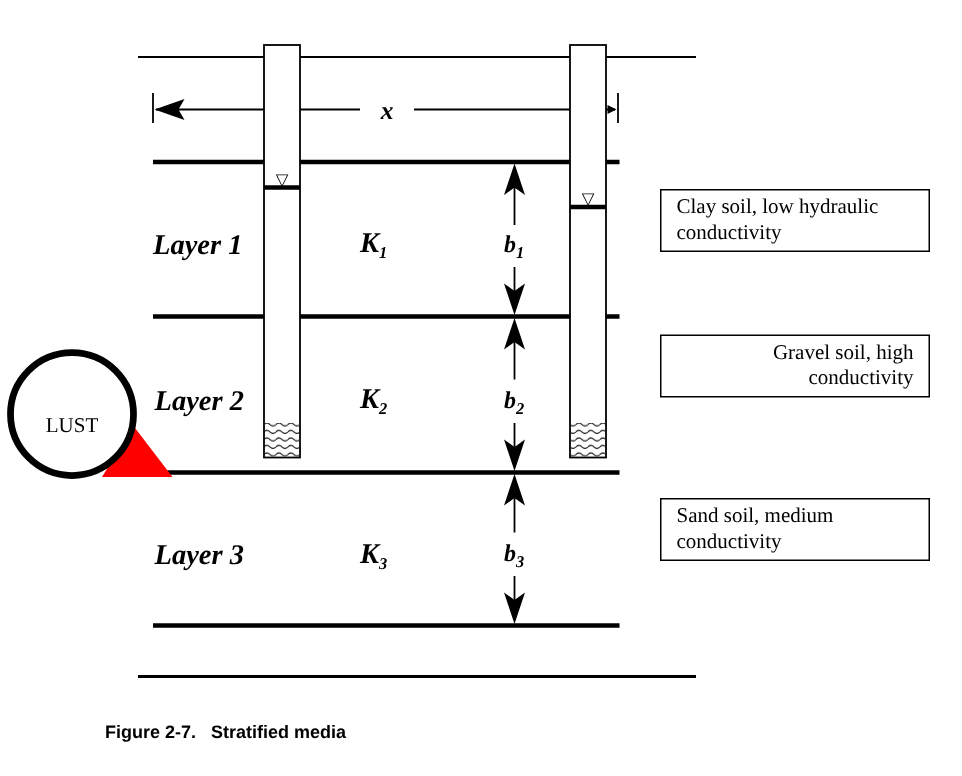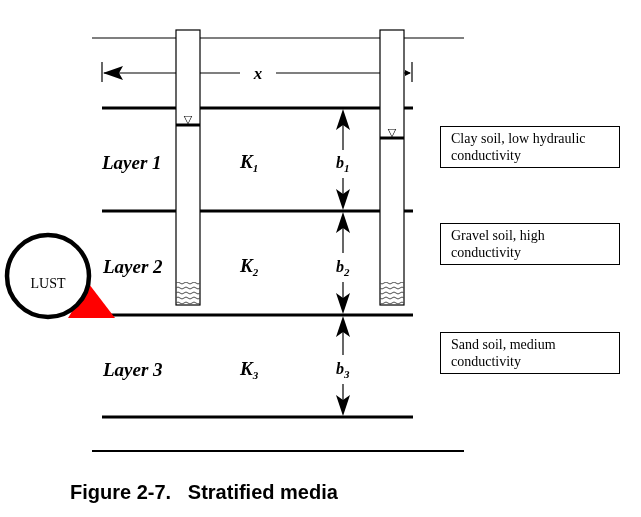--- a/index.html
+++ b/index.html
@@ -12,21 +12,21 @@
   .lbl-x { font-family: "Liberation Serif", serif; font-style: italic; font-weight: bold; font-size: 17px; fill: #000; }
   .lust-text { font-family: "Liberation Serif", serif; font-size: 14px; fill: #000; }
   .note-box {
     position: absolute; width: 180px; height: 42px;
     border: 1px solid #000; background: #fff; box-sizing: border-box;
     font-family: "Liberation Serif", serif; font-size: 14px; line-height: 17px;
     color: #000; padding: 3px 10px;
   }
   #caption {
     position: absolute; left: 70px; top: 481px;
-    font-family: "Liberation Sans", sans-serif; font-weight: bold; font-size: 20px; color: #000;
+    font-family: "Liberation Sans", sans-serif; font-weight: bold; font-size: 12px; color: #000;
     white-space: pre;
   }
 </style>
 </head>
 <body>
 
 <svg id="diagram" width="641" height="517" viewBox="0 0 641 517" xmlns="http://www.w3.org/2000/svg">
   <defs>
     <pattern id="wavy" width="8" height="5" patternUnits="userSpaceOnUse">
       <path d="M0 3 Q2 1 4 3 T8 3" fill="none" stroke="#000" stroke-width="0.7"></path>
@@ -98,20 +98,20 @@
   <g>
     <polygon id="leak-triangle" points="68,318 115,318 89,284" fill="#ff0000"></polygon>
     <circle cx="48" cy="276" r="41" fill="#fff" stroke="#000" stroke-width="4.5"></circle>
     <text class="lust-text" x="48" y="288" text-anchor="middle">LUST</text>
   </g>
 </svg>
 
 <div class="note-box" style="left:440px; top:126px;">
   <span>Clay soil, low hydraulic conductivity</span>
 </div>
-<div class="note-box" style="left:440px; top:223px;">
+<div class="note-box" style="left:440px; top:223px;text-align:right;">
   <span>Gravel soil, high conductivity</span>
 </div>
 <div class="note-box" style="left:440px; top:332px;">
   <span>Sand soil, medium conductivity</span>
 </div>
 
 <div id="caption"><span>Figure 2-7.</span><span>   </span><span>Stratified media</span></div>
 
 </body></html>

